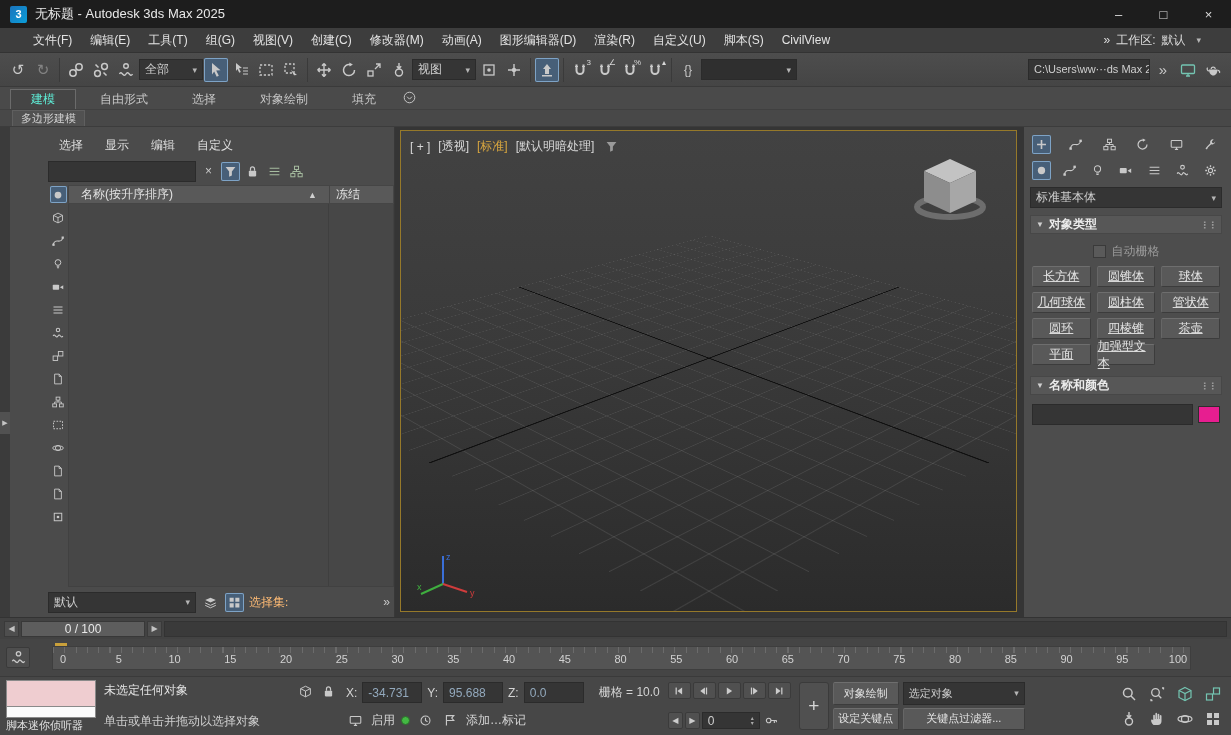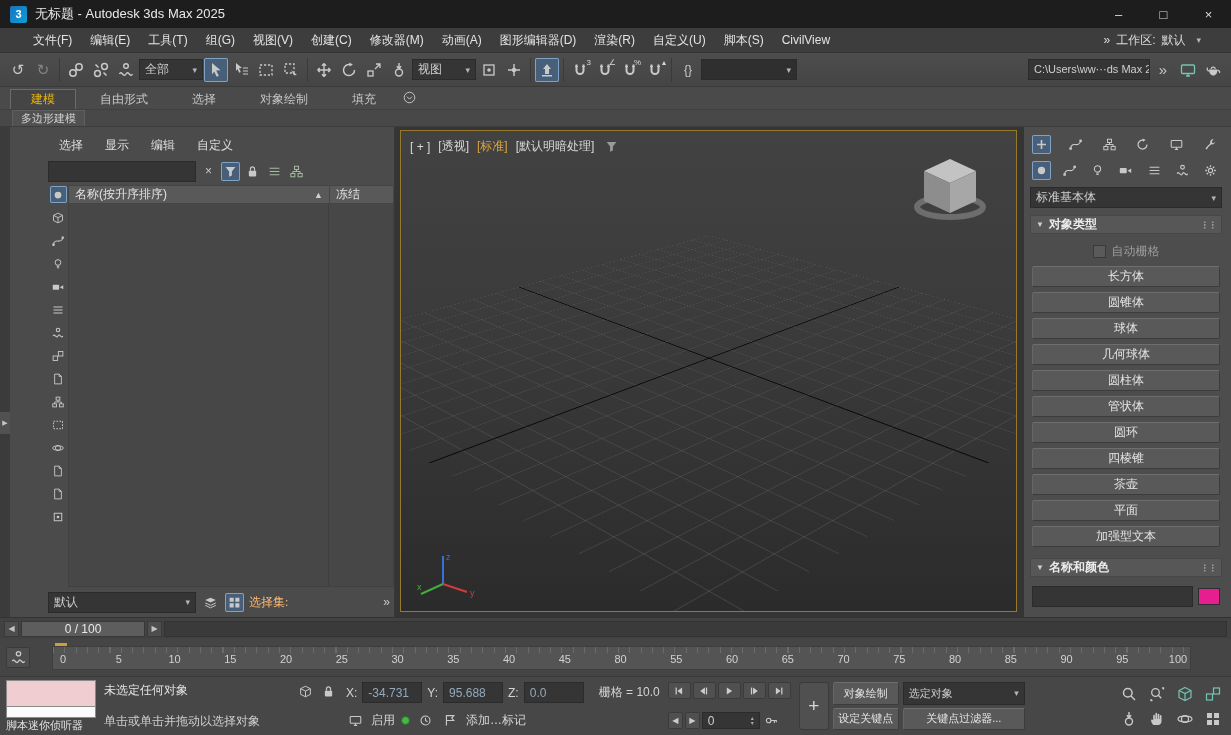--- a/index.html
+++ b/index.html
@@ -30,41 +30,41 @@
   .workspace{margin-left:auto;display:flex;align-items:center;gap:6px;color:#dcdcdc;padding-right:6px;}
 
   
   #toolbar{height:34px;background:linear-gradient(#4d4d4d,#454545);display:flex;align-items:center;padding:0 6px;border-bottom:1px solid #3a3a3a;gap:1px;}
   #toolbar .glyph{font-size:15px;}
   #toolbar .spacerflex{flex:1;}
 
   
   #ribbontabs{height:23px;background:#4a4a4a;display:flex;align-items:flex-end;padding:0 10px;gap:4px;border-bottom:1px solid #404040;}
   .rtab{padding:0 20px;height:20px;display:flex;align-items:center;color:#c6c6c6;}
-  .rtab.active{background:#454545;border:1px solid #6b6b6b;border-bottom:none;color:#eab308;}
+  .rtab.active{background:#454545;border:1px solid #6b6b6b;border-bottom:none;color:#5eead4;}
   #ribbonsub{height:17px;background:#484848;display:flex;align-items:center;padding:0 12px;border-bottom:1px solid #3c3c3c;}
   .subtab{font-size:11px;color:#d2d2d2;background:#515151;border:1px solid #5f5f5f;border-bottom:none;padding:0 8px;height:16px;display:flex;align-items:center;}
 
   
   #main{height:490px;display:flex;}
   .edge{width:10px;background:#3b3b3b;position:relative;}
   .edge-handle{position:absolute;top:285px;left:0;width:10px;height:22px;background:#515151;color:#c5c5c5;font-size:7px;display:flex;align-items:center;justify-content:center;}
 
   
   #explorer{width:385px;background:#4b4b4b;display:flex;flex-direction:column;padding:6px 0 4px 38px;border-right:1px solid #383838;}
   .ex-menus{height:24px;display:flex;align-items:center;}
   .ex-menus span{padding:0 11px;color:#dedede;}
   .ex-search{height:28px;display:flex;align-items:center;gap:3px;padding-right:6px;}
   .ex-search .field{width:148px;}
   .ex-body{flex:1;display:flex;min-height:0;margin-right:0;}
   .ex-strip{width:20px;display:flex;flex-direction:column;align-items:center;gap:6px;padding-top:1px;}
   .ex-strip .icn{width:17px;height:17px;} .ex-strip .icn svg{width:12px;height:12px;}
   .ex-table{flex:1;display:flex;flex-direction:column;}
   .ex-head{height:19px;display:flex;align-items:center;background:#595959;border:1px solid #454545;}
-  .name-cell{flex:1;padding:0 6px;display:flex;align-items:center;color:#e2e2e2;gap:6px;}
+  .name-cell{flex:1;padding:0 12px;display:flex;align-items:center;color:#e2e2e2;gap:6px;}
   .name-cell .sort{margin-left:auto;font-size:9px;color:#cfcfcf;}
   .freeze-cell{width:64px;border-left:1px solid #454545;padding:0 6px;color:#e2e2e2;height:100%;display:flex;align-items:center;}
   .ex-list{flex:1;background:#474747;position:relative;border:1px solid #414141;border-top:none;}
   .freeze-divider{position:absolute;top:0;bottom:0;right:64px;width:1px;background:#3f3f3f;}
   .ex-foot{height:26px;display:flex;align-items:center;gap:5px;padding-top:4px;padding-right:4px;}
   .ex-foot .field{width:148px;}
   .ex-foot .ssl{color:#fdba74;font-family:Liberation Serif, serif;}
   .ex-foot .ovf{margin-left:auto;color:#c9c9c9;}
 
   
@@ -86,21 +86,21 @@
 
   
   #cmdpanel{width:207px;background:#4d4d4d;display:flex;flex-direction:column;padding:8px 9px 0 6px;gap:7px;}
   .cp-tabs,.cp-cats{display:flex;justify-content:space-between;align-items:center;padding:0 2px;}
   .roll-head{height:19px;background:#575757;border:1px solid #474747;display:flex;align-items:center;gap:5px;padding:0 5px;color:#ececec;font-weight:bold;}
   .roll-head .arrow{font-size:8px;color:#cfcfcf;}
   .roll-head .grip{margin-left:auto;color:#9a9a9a;font-size:9px;letter-spacing:-1px;}
   .roll-body{padding:2px 2px 4px;display:flex;flex-direction:column;gap:6px;}
   .autogrid{display:flex;align-items:center;gap:6px;justify-content:center;color:#9b9b9b;}
   .checkbox{width:13px;height:13px;background:#5a5a5a;border:1px solid #3a3a3a;}
-  .obj-btns{display:grid;grid-template-columns:1fr;gap:5px 6px;}
+  .obj-btns{display:grid;grid-template-columns:1fr 1fr 1fr;gap:5px 6px;text-decoration:underline;}
   .name-row{display:flex;gap:5px;align-items:center;}
   .name-row .field{flex:1;}
   .swatch{width:22px;height:17px;border:1px solid #2e2e2e;flex:none;}
 
   
   #timeslider{height:22px;background:#424242;border-top:1px solid #333;display:flex;align-items:center;padding:2px 4px;gap:2px;}
   .ts-btn{width:15px;height:16px;background:#4e4e4e;border:1px solid #3a3a3a;display:flex;align-items:center;justify-content:center;font-size:8px;color:#c2c2c2;flex:none;}
   .ts-handle{width:124px;height:16px;background:#5d5d5d;border:1px solid #383838;display:flex;align-items:center;justify-content:center;color:#e8e8e8;flex:none;}
   .ts-track{flex:1;height:16px;background:#3a3a3a;border:1px solid #333;}
 

